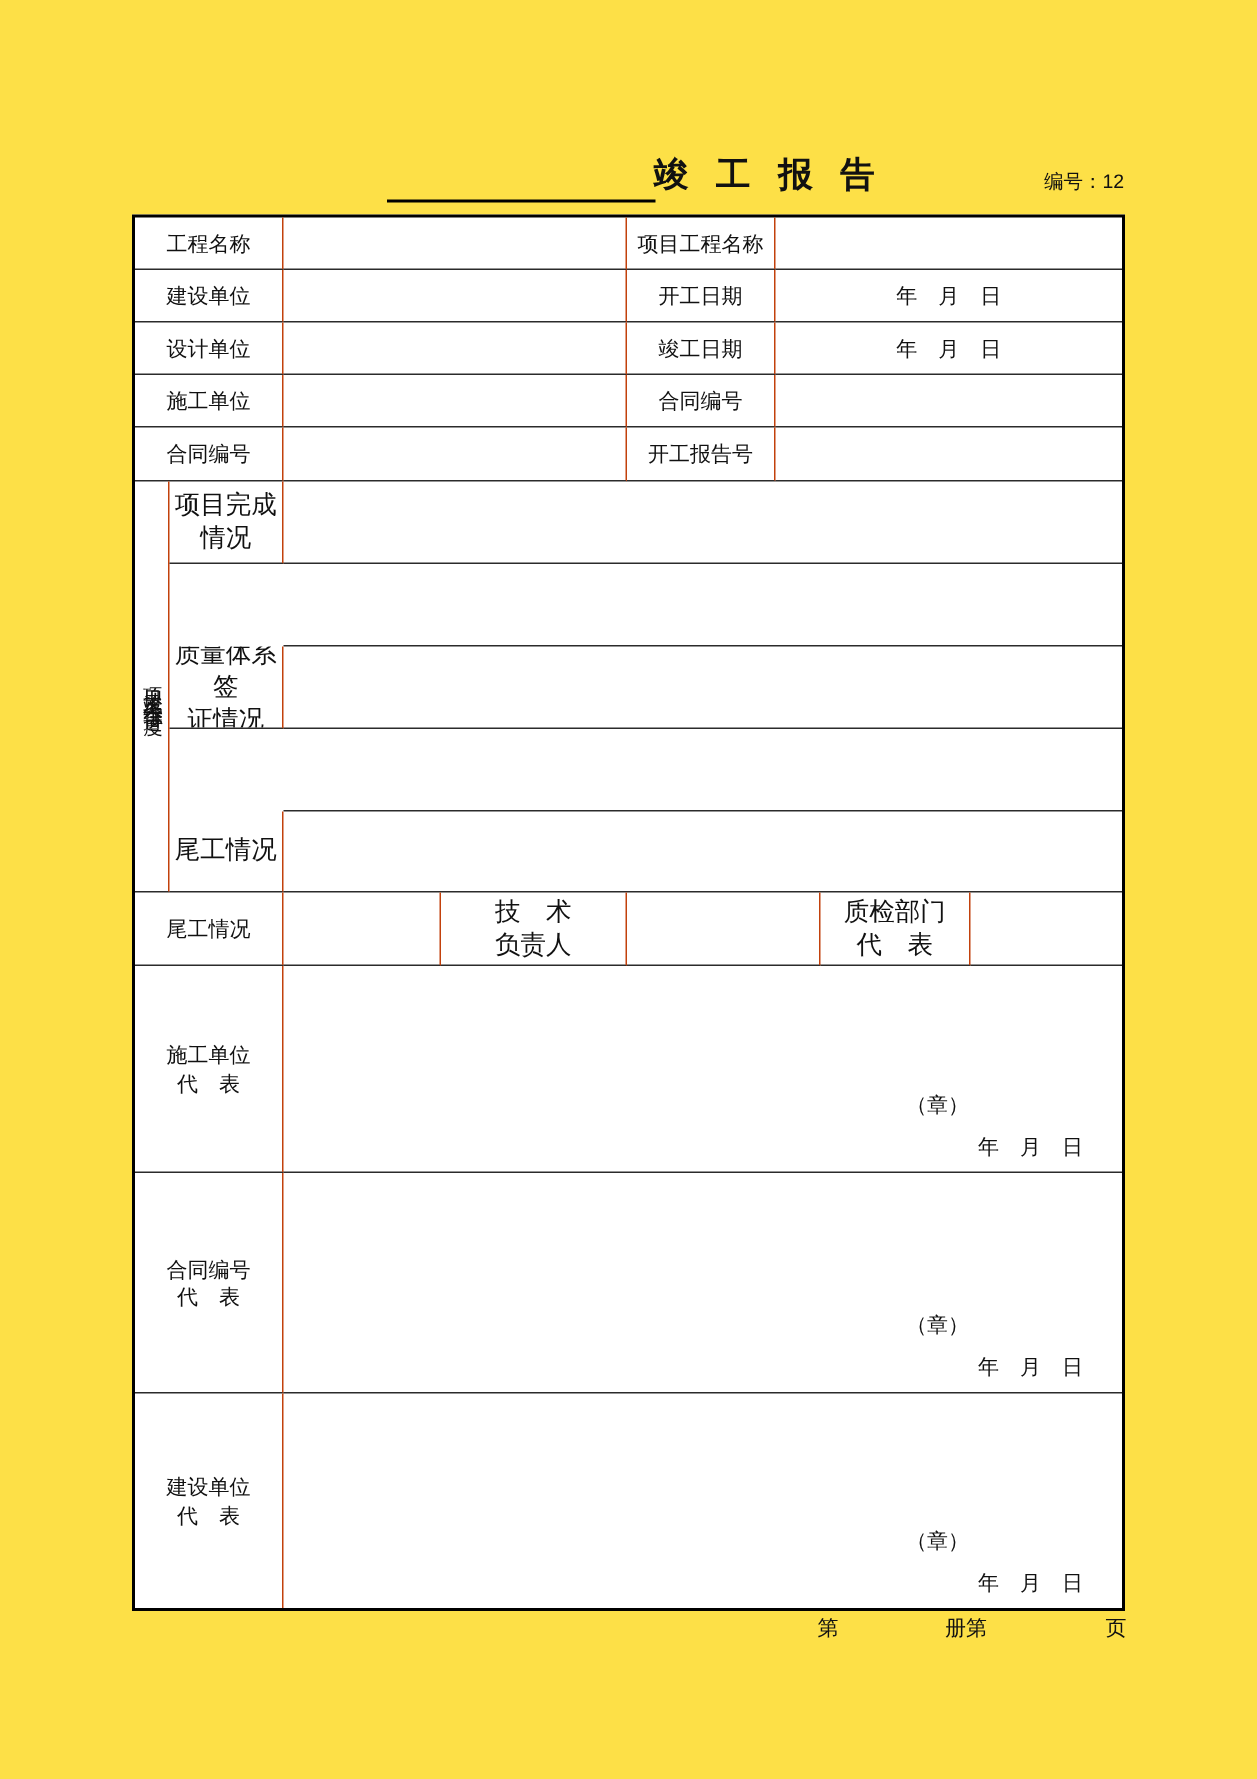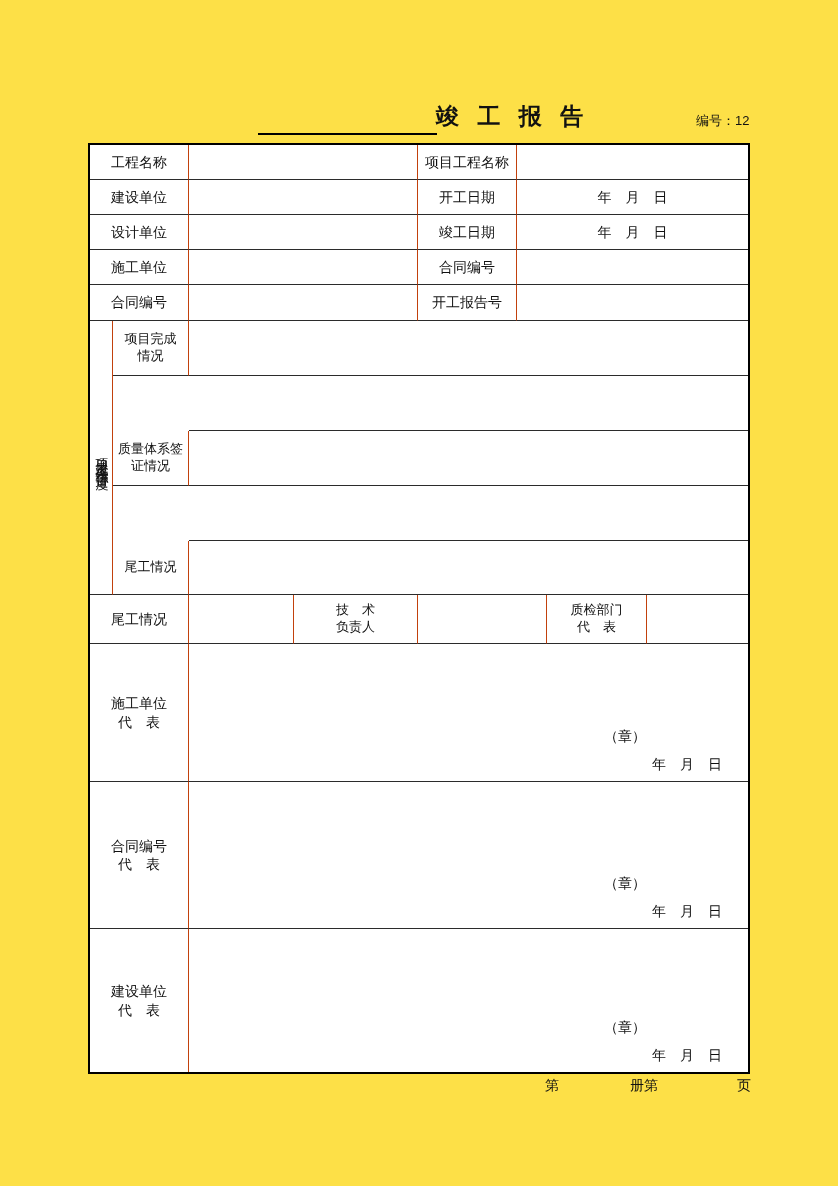--- a/index.html
+++ b/index.html
@@ -43,21 +43,21 @@
     border-bottom:1px solid #2b2b2b;
     display:flex; align-items:center; justify-content:center;
     text-align:center;
     white-space:pre-line;
     font-size:14px; line-height:1.3;
     box-sizing:border-box;
     overflow:hidden;
   }
   .nr { border-right:none; }
   .nb { border-bottom:none; }
-  .small { font-size:13px; }
+  .small { font-size:17px; }
   .vlabel {
     writing-mode:vertical-lr;
     text-orientation:upright;
     letter-spacing:2px;
     font-size:13px;
     padding:2px 0;
   }
   .sig-cell { position:relative; }
   .seal {
     position:absolute; left:415px; bottom:36px;

